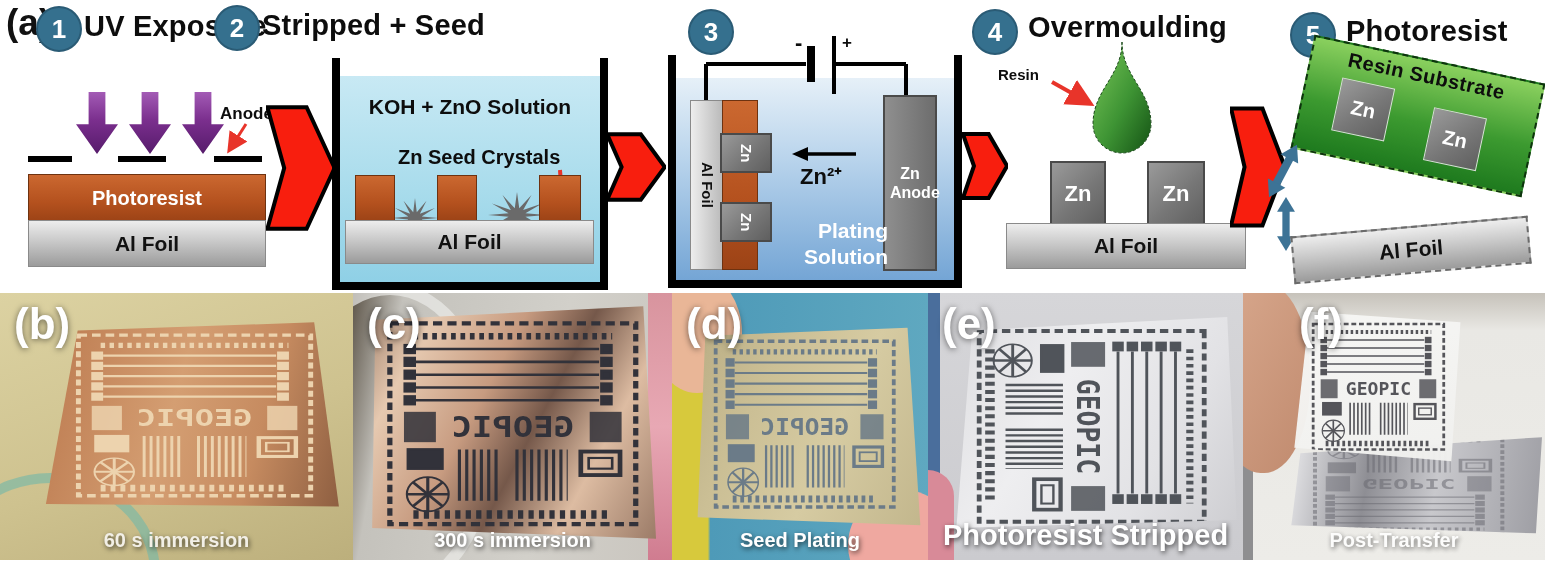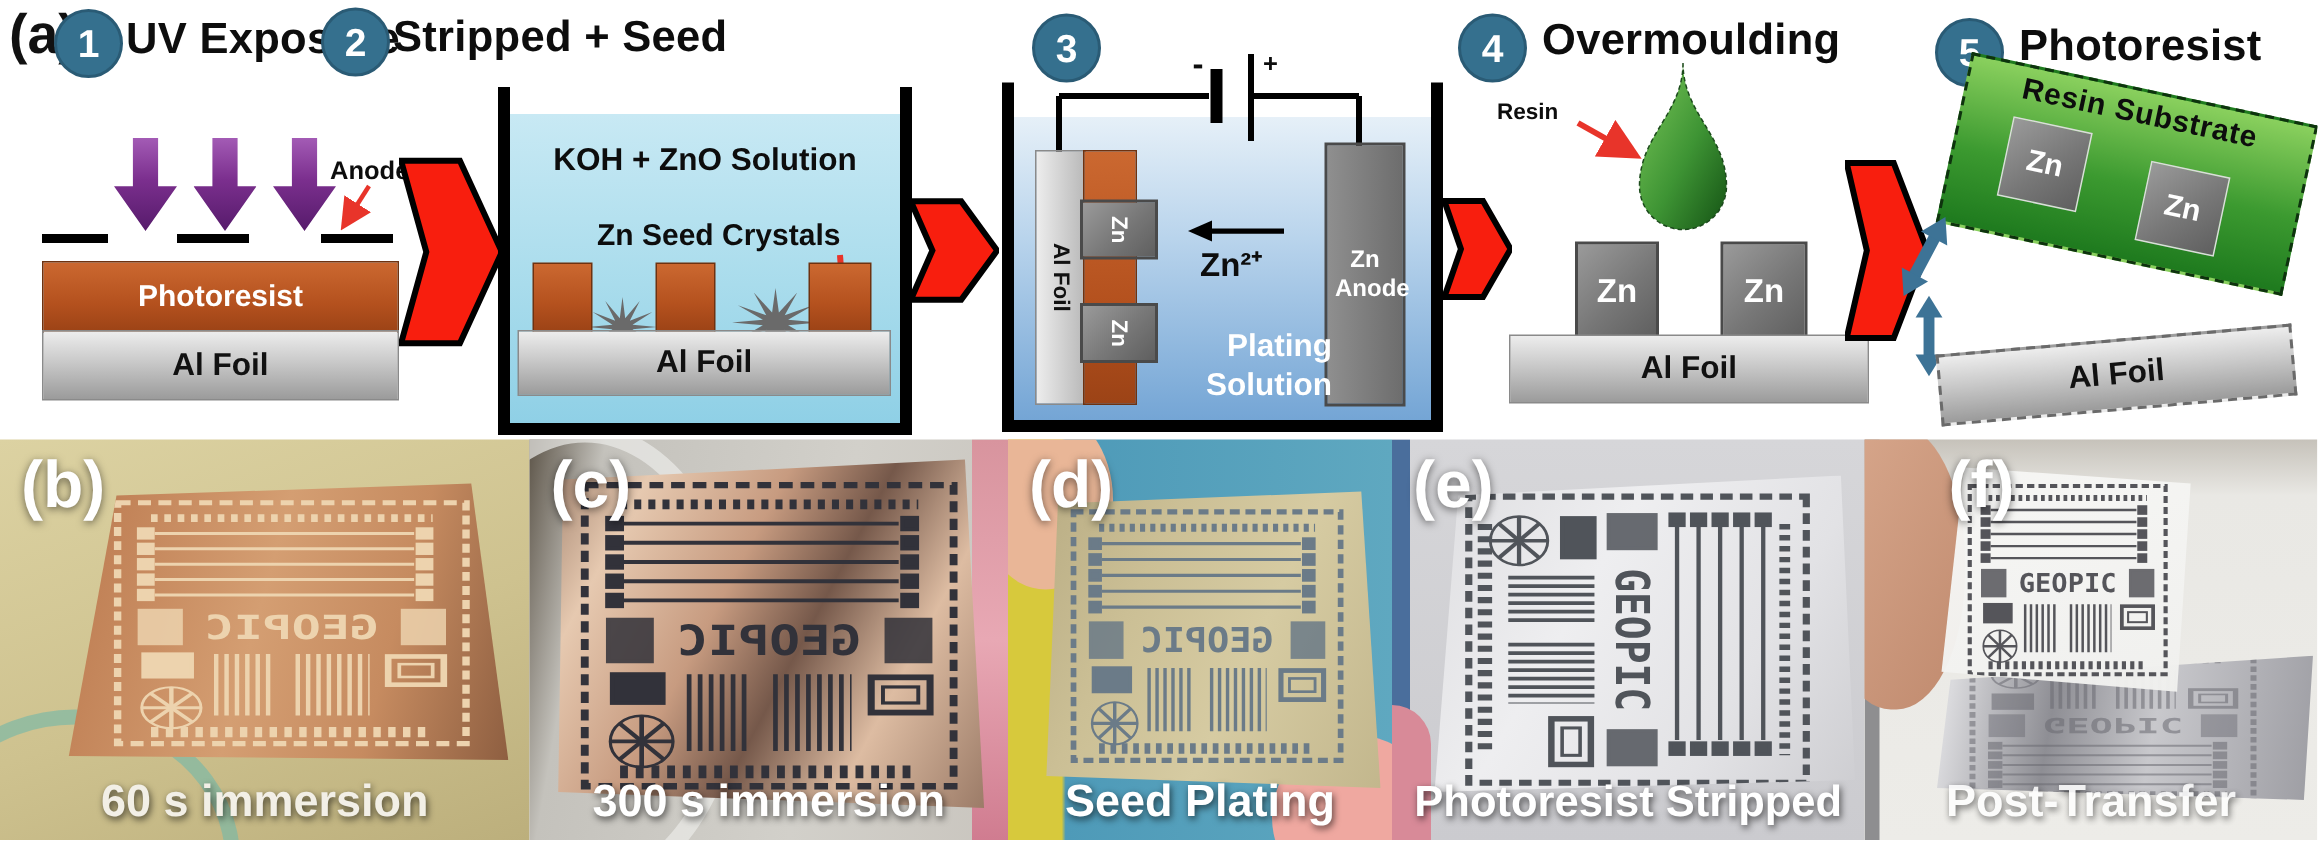--- a/index.html
+++ b/index.html
@@ -27,21 +27,21 @@
   .lbl{font-weight:bold;color:#0d0d0d;}
   .wlbl{font-weight:bold;color:#fff;}
   .beaker-wall{background:#000;}
   .crystal{background:#6a6a6a;
       clip-path:polygon(100% 50%,64.5% 53.9%,93.3% 75%,60.6% 60.6%,75% 93.3%,53.9% 64.5%,50% 100%,46.1% 64.5%,25% 93.3%,39.4% 60.6%,6.7% 75%,35.5% 53.9%,0 50%,35.5% 46.1%,6.7% 25%,39.4% 39.4%,25% 6.7%,46.1% 35.5%,50% 0,53.9% 35.5%,75% 6.7%,60.6% 39.4%,93.3% 25%,64.5% 46.1%);}
   .vtext{writing-mode:vertical-rl;}
   
   .photo{position:absolute;top:293px;height:267px;overflow:hidden;}
   .photo-label{position:absolute;top:6px;left:14px;font-size:44px;font-weight:bold;color:#fff;
       text-shadow:0 1px 6px rgba(0,0,0,.55);z-index:6;}
-  .caption{position:absolute;bottom:8px;left:0;right:0;text-align:center;font-size:30px;
+  .caption{position:absolute;bottom:8px;left:0;right:0;text-align:center;font-size:20px;
       font-weight:bold;color:#fff;text-shadow:1px 2px 5px rgba(0,0,0,.65);z-index:6;white-space:nowrap;}
   .plate{position:absolute;z-index:2;}
   .chip{position:absolute;left:6%;top:5%;width:88%;height:90%;}
 </style>
 </head>
 <body>
 
 <svg width="0" height="0" style="position:absolute">
   <defs>
     <marker id="redhead" orient="auto" markerWidth="7" markerHeight="7" refX="4" refY="3.5">

